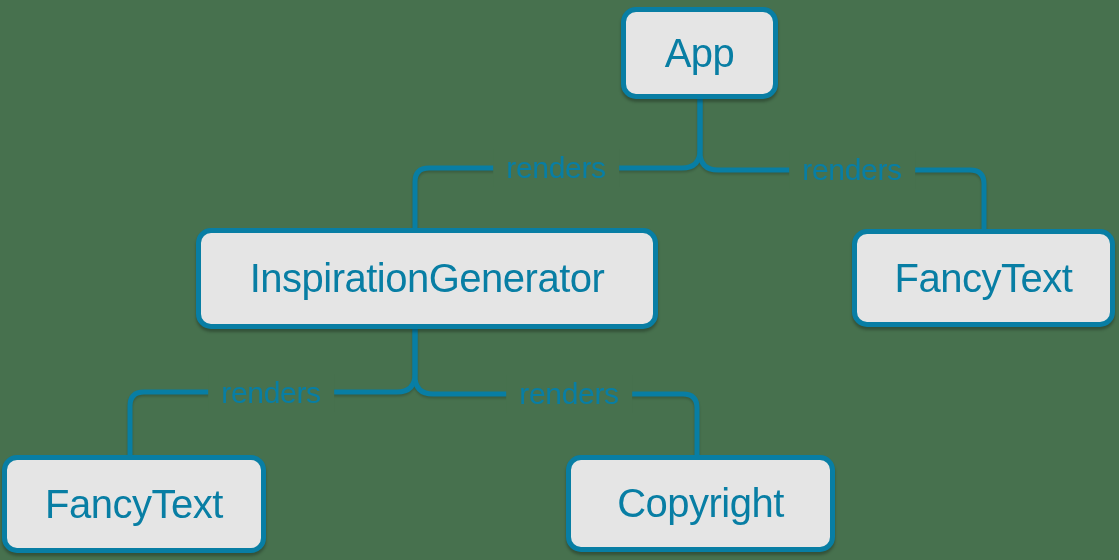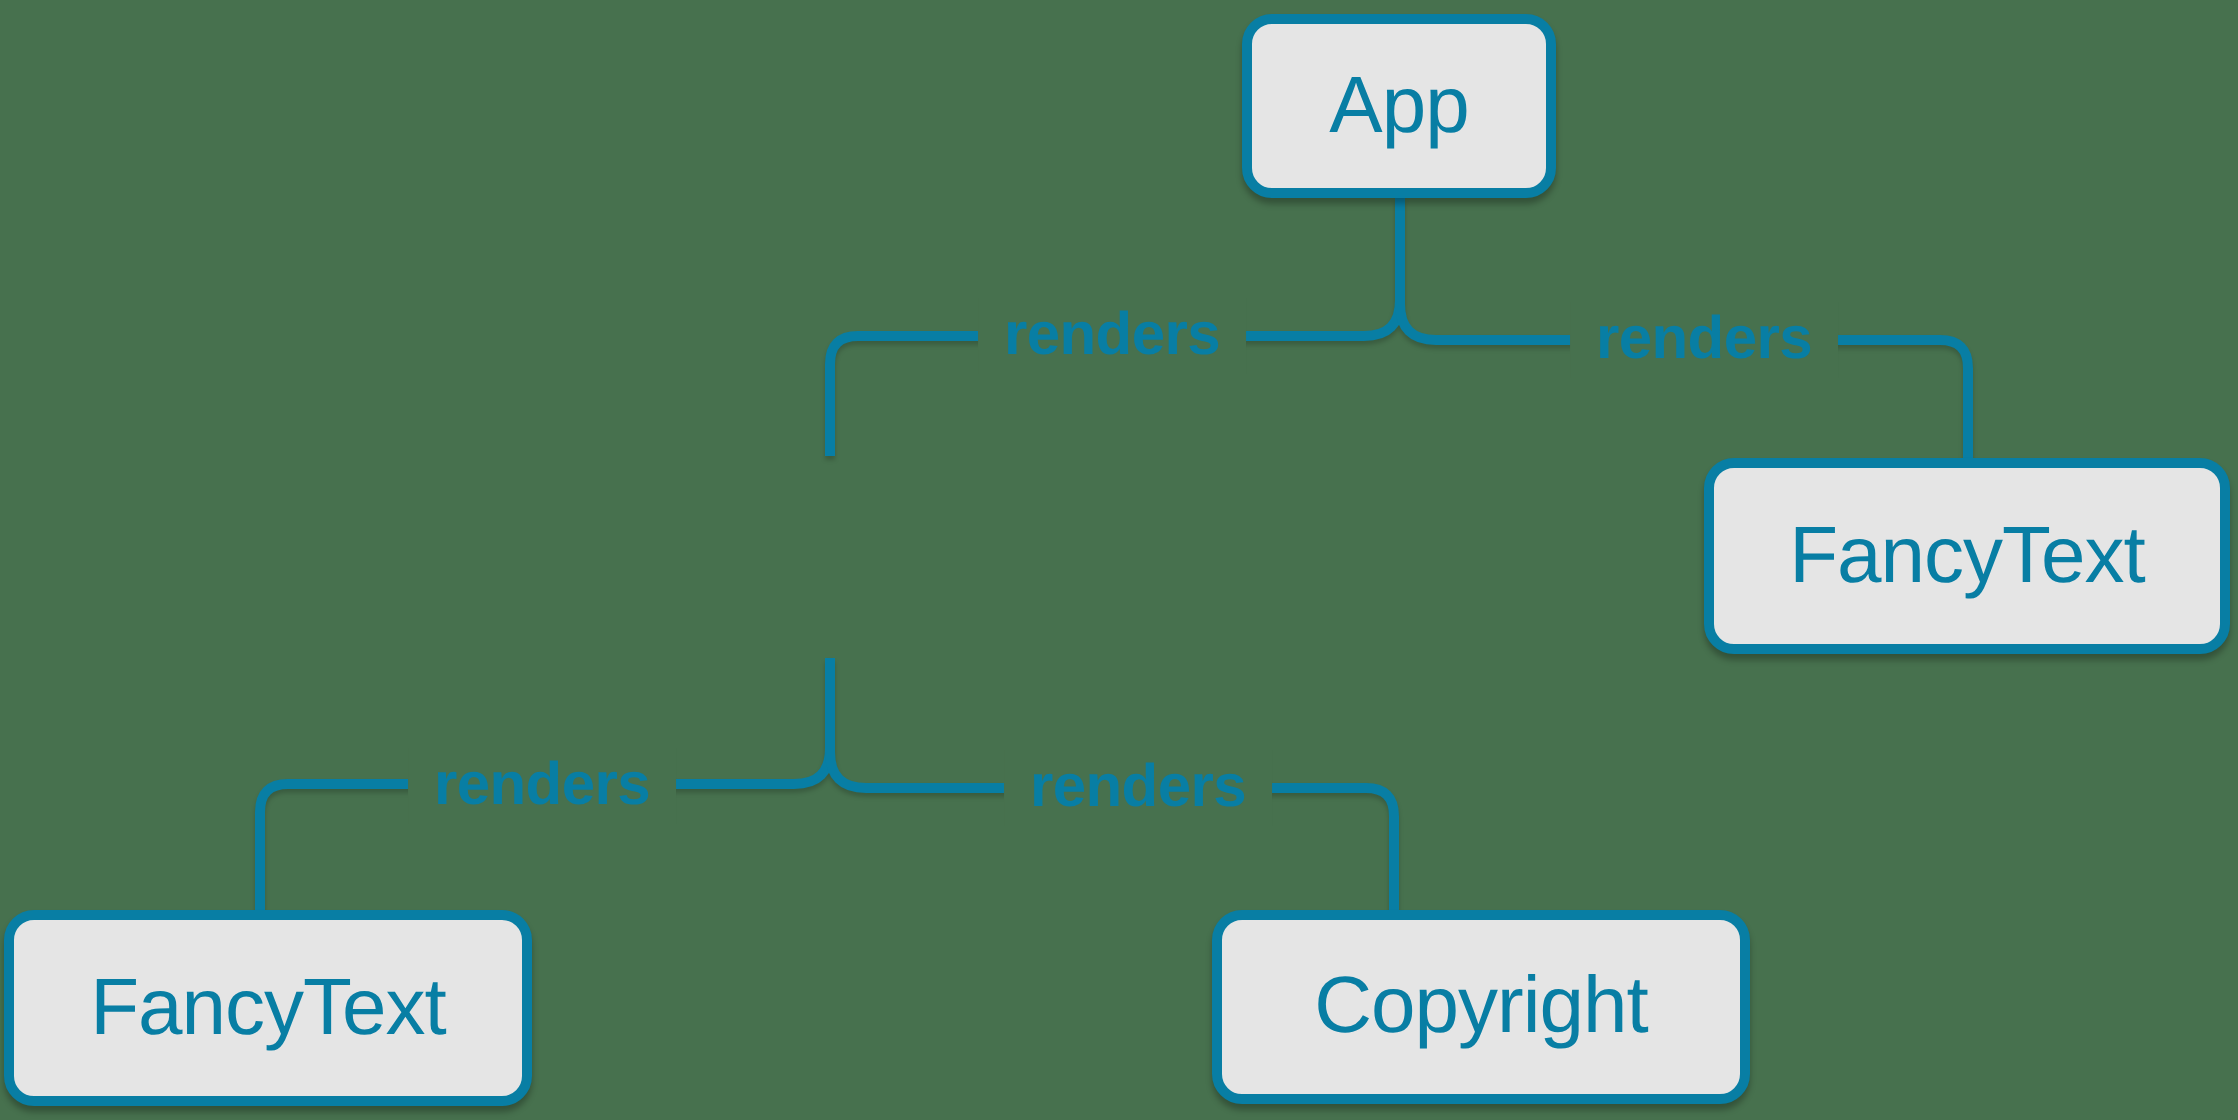--- a/index.html
+++ b/index.html
@@ -42,29 +42,29 @@
     display: flex;
     align-items: center;
     justify-content: center;
     box-shadow: 0 3px 3px rgba(0,0,0,0.28);
     white-space: nowrap;
   }
   .node-app        { left: 621px; top: 7px;   width: 157px; height: 92px; }
   .node-ig         { left: 196px; top: 228px; width: 462px; height: 101px; }
   .node-ft-top     { left: 852px; top: 229px; width: 263px; height: 98px; }
   .node-ft-bottom  { left: 2px;   top: 455px; width: 264px; height: 98px; }
-  .node-copyright  { left: 566px; top: 455px; width: 269px; height: 97px; margin-left: 40px; }
+  .node-copyright  { left: 566px; top: 455px; width: 269px; height: 97px; }
 
   .edge-label {
     position: absolute;
     transform: translate(-50%, -50%);
     background: #47714e;
     color: #087ea4;
     font-size: 30px;
-    font-weight: 700;
+    font-weight: 400;
     letter-spacing: -0.3px;
     padding: 0 13px;
     line-height: 38px;
     white-space: nowrap;
   }
   .el-1 { left: 556px; top: 168px; }
   .el-2 { left: 852px; top: 170px; }
   .el-3 { left: 271px; top: 393px; }
   .el-4 { left: 569px; top: 394px; }
 </style>
@@ -79,17 +79,18 @@
     <path d="M 415 329 L 415 374 Q 415 392 397 392 L 144 392 Q 130 392 130 406 L 130 455"></path>
     <path d="M 415 329 L 415 376 Q 415 394 433 394 L 683 394 Q 697 394 697 408 L 697 455"></path>
   </svg>
 
   <div class="edge-label el-1">renders</div>
   <div class="edge-label el-2">renders</div>
   <div class="edge-label el-3">renders</div>
   <div class="edge-label el-4">renders</div>
 
   <div class="node node-app">App</div>
+  <div class="node node-ig">InspirationGenerator</div>
   <div class="node node-ft-top">FancyText</div>
   <div class="node node-ft-bottom">FancyText</div>
   <div class="node node-copyright">Copyright</div>
 
 </div>
 
 </body></html>

